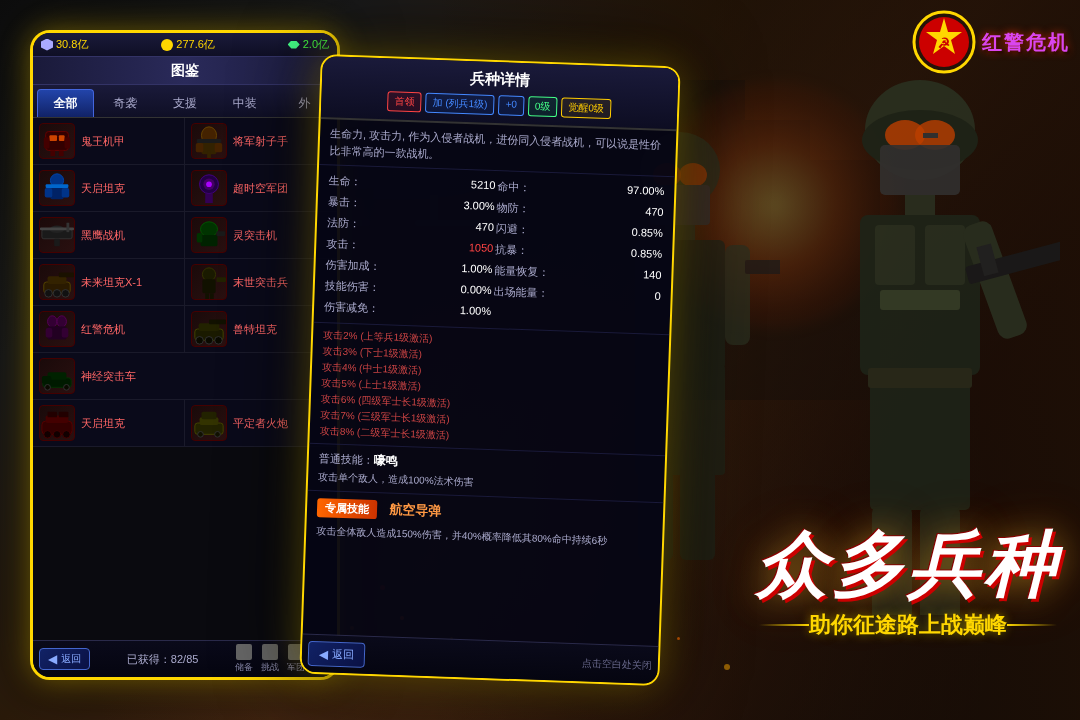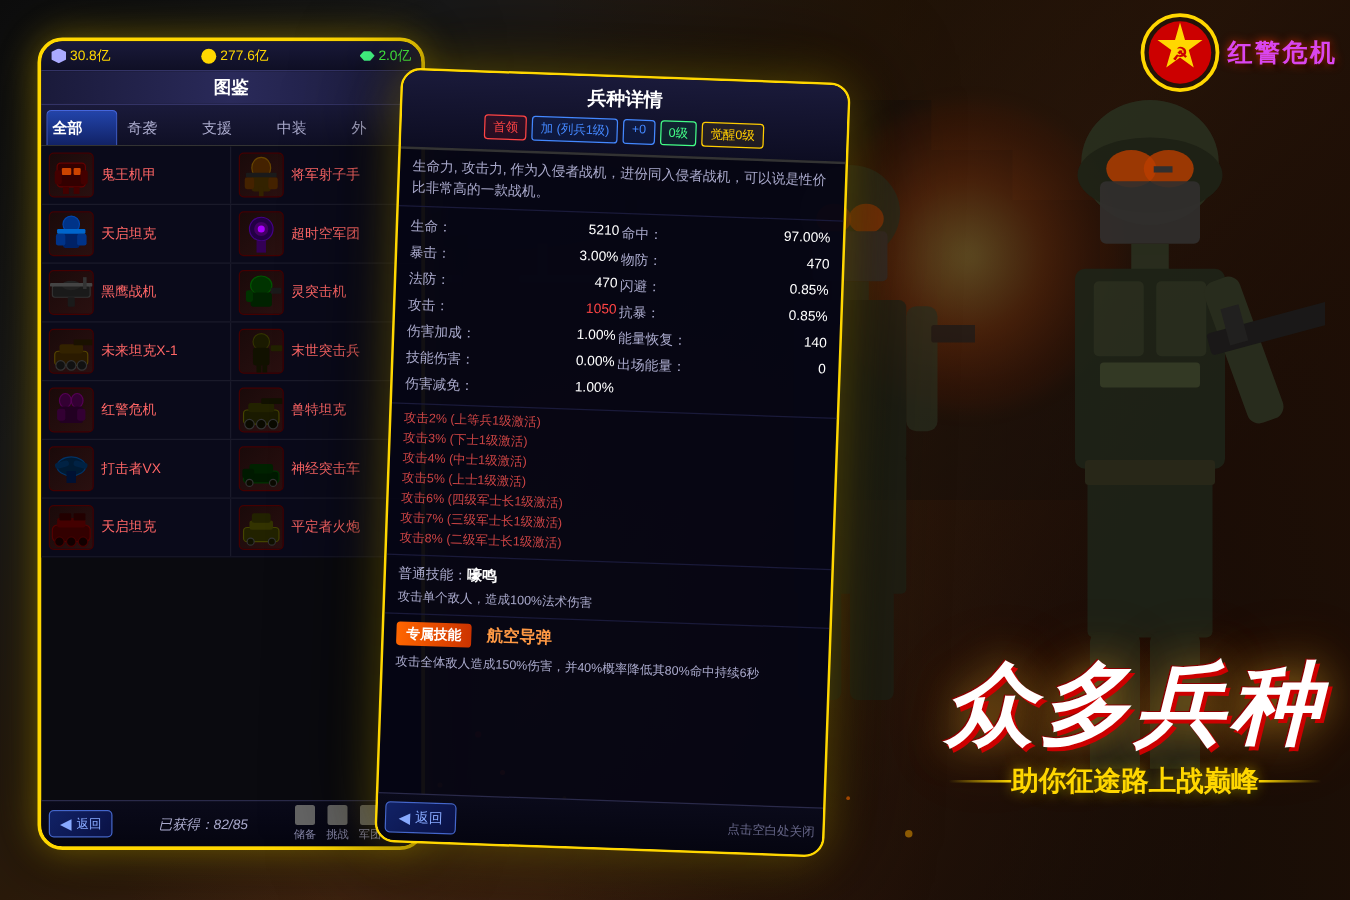--- a/index.html
+++ b/index.html
@@ -70,20 +70,21 @@
       background: linear-gradient(180deg, #1a1a3a 0%, #0f0f25 100%);
       padding: 4px 4px 0;
       border-bottom: 1px solid #333;
     }
     .tab-row {
       display: flex;
       gap: 3px;
     }
     .tab-item {
       flex: 1;
+      text-align: center;
       padding: 5px 4px;
       font-size: 12px;
       color: #aaaacc;
       cursor: pointer;
       border-radius: 4px 4px 0 0;
       border: 1px solid transparent;
       border-bottom: none;
     }
     .tab-item.active {
       background: linear-gradient(180deg, #2244aa 0%, #112266 100%);
@@ -152,21 +153,20 @@
       background: linear-gradient(180deg, #0a0a1a, #050510);
       border-top: 1px solid #2a2a4a;
       padding: 3px 6px;
       display: flex;
       align-items: center;
       justify-content: space-between;
     }
     .obtained-text {
       font-size: 11px;
       color: #aaaacc;
-      font-style: italic;
     }
     .bottom-nav {
       display: flex;
       gap: 8px;
       align-items: center;
     }
     .bottom-nav-item {
       display: flex;
       flex-direction: column;
       align-items: center;
@@ -720,31 +720,20 @@
           </svg>
         </div>
         <span class="unit-name">兽特坦克</span>
       </div>
     </div>
 
     <div class="unit-row">
       <div class="unit-cell">
         <div class="unit-icon">
           <svg viewBox="0 0 36 36" width="36" height="36">
-            <ellipse cx="18" cy="16" rx="12" ry="8" fill="#001a33" stroke="#003366" stroke-width="1"></ellipse>
-            <rect x="14" y="20" width="8" height="10" fill="#001133"></rect>
-            <rect x="4" y="12" width="12" height="5" rx="2" fill="#002244" transform="rotate(-15 10 14)"></rect>
-            <rect x="20" y="12" width="12" height="5" rx="2" fill="#002244" transform="rotate(15 26 14)"></rect>
-          </svg>
-        </div>
-        <span class="unit-name">打击者VX</span>
-      </div>
-      <div class="unit-cell">
-        <div class="unit-icon">
-          <svg viewBox="0 0 36 36" width="36" height="36">
             <rect x="3" y="20" width="30" height="10" rx="3" fill="#001a00" stroke="#003300" stroke-width="1"></rect>
             <rect x="8" y="14" width="20" height="8" rx="2" fill="#002200"></rect>
             <rect x="2" y="18" width="10" height="8" rx="2" fill="#001a00"></rect>
             <circle cx="8" cy="30" r="3" fill="#0a0a00" stroke="#333"></circle>
             <circle cx="28" cy="30" r="3" fill="#0a0a00" stroke="#333"></circle>
           </svg>
         </div>
         <span class="unit-name">神经突击车</span>
       </div>
     </div>

